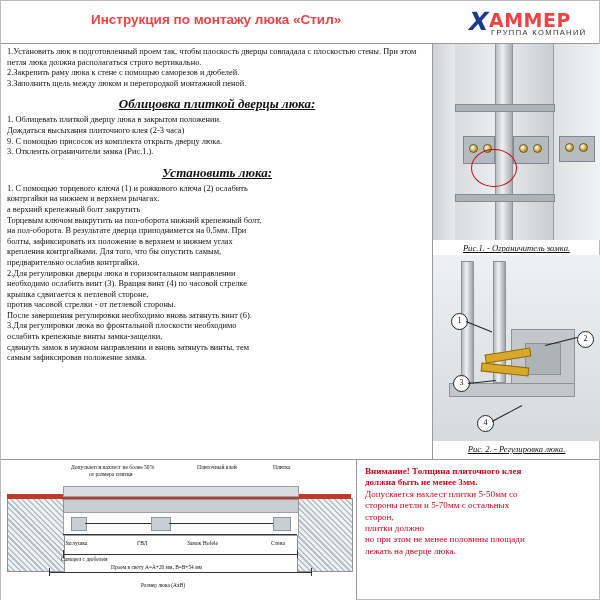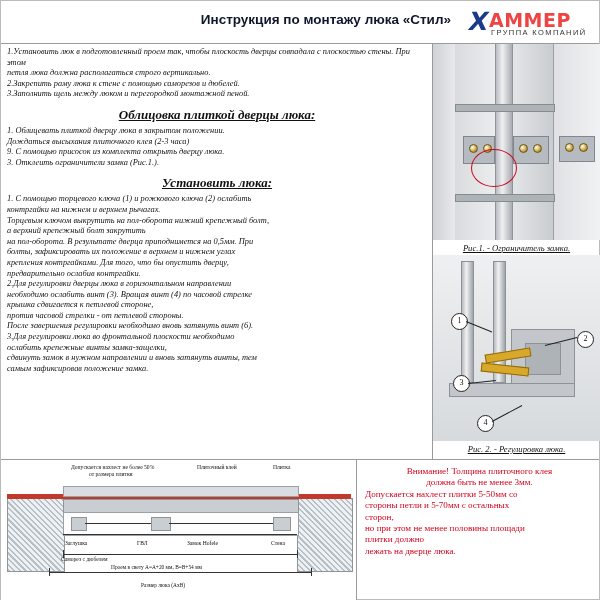--- a/index.html
+++ b/index.html
@@ -26,24 +26,24 @@
   .header {
     position: relative;
     height: 42px;
     border-bottom: 1px solid #9a9a9a;
   }
   .header-title {
     position: absolute;
     left: 90px;
     top: 11px;
     width: 360px;
-    text-align: right;
+    text-align: left;
     font-size: 13.5px;
     font-weight: bold;
-    color: #0f172a;
+    color: #ef4444;
   }
   .logo {
     position: absolute;
     right: 8px;
     top: 6px;
     width: 122px;
     height: 32px;
   }
   .logo-x {
     position: absolute;
@@ -97,21 +97,21 @@
   }
 
   
   .p {
     font-size: 8.4px;
     line-height: 10.6px;
     color: #111;
     margin: 0;
     font-family: "Liberation Serif", serif;
   }
-  .p.italic { font-style: italic; }
+  .p.italic { }
   .sec-title {
     text-align: center;
     font-size: 13px;
     font-style: italic;
     font-weight: bold;
     text-decoration: underline;
     margin: 7px 0 3px 0;
     font-family: "Liberation Serif", serif;
   }
   .block { margin-bottom: 2px; }
@@ -228,21 +228,21 @@
     padding: 6px 6px 0 8px;
     box-sizing: border-box;
   }
   .warn {
     color: #d0021b;
     font-size: 9.1px;
     line-height: 11.4px;
     font-family: "Liberation Serif", serif;
     margin: 0;
   }
-  .warn.b { font-weight: normal; text-align: center; }
+  .warn.b { font-weight: bold; }
 
   
   .diag { position: absolute; inset: 0; }
   .d-label {
     position: absolute;
     font-size: 5.6px;
     font-family: "Liberation Serif", serif;
     color: #111;
     white-space: nowrap;
   }
@@ -318,25 +318,25 @@
         <p class="p italic">1. Облицевать плиткой дверцу люка в закрытом положении.</p>
         <p class="p italic">   Дождаться высыхания плиточного клея  (2-3 часа)</p>
         <p class="p italic">9. С помощью присосок из комплекта открыть дверцу люка.</p>
         <p class="p italic">3. Отклеить ограничители замка (Рис.1.).</p>
       </div>
 
       <div class="sec-title">Установить люка:</div>
       <div class="block">
         <p class="p italic">1. С помощью торцевого ключа (1) и рожкового ключа (2) ослабить</p>
         <p class="p italic">контргайки на нижнем и верхнем рычагах.</p>
+        <p class="p italic">а верхний крепежный болт закрутить</p>
         <p class="p italic">Торцевым ключом выкрутить на пол-оборота нижний крепежный болт,</p>
-        <p class="p italic">а верхний крепежный болт закрутить</p>
         <p class="p italic">на пол-оборота. В результате дверца приподнимется на 0,5мм. При</p>
         <p class="p italic">болты, зафиксировать их положение в верхнем и нижнем углах</p>
-        <p class="p italic">крепления контргайками. Для того, что бы опустить дверцу,</p>
+        <p class="p italic">крепления контргайками. Для того, что бы опустить самым,</p>
         <p class="p italic">предварительно ослабив контргайки.</p>
         <p class="p italic">2.Для регулировки дверцы люка в горизонтальном направлении</p>
         <p class="p italic">необходимо ослабить винт (3). Вращая винт (4) по часовой стрелке</p>
         <p class="p italic">крышка сдвигается к петлевой стороне,</p>
         <p class="p italic">против часовой стрелки - от петлевой стороны.</p>
         <p class="p italic">После завершения регулировки необходимо вновь затянуть винт (6).</p>
         <p class="p italic">3.Для регулировки люка во фронтальной плоскости необходимо</p>
         <p class="p italic">ослабить крепежные винты замка-защелки,</p>
         <p class="p italic">сдвинуть замок в нужном направлении и вновь затянуть винты, тем</p>
         <p class="p italic">самым зафиксировав положение замка.</p>
@@ -440,18 +440,18 @@
         <div class="d-dim" style="left:140px; top:122px;">Размер люка (AxB)</div>
       </div>
     </div>
 
     <div class="bottom-right">
       <p class="warn b">Внимание! Толщина плиточного клея</p>
       <p class="warn b">должна быть не менее 3мм.</p>
       <p class="warn">Допускается нахлест плитки 5-50мм со</p>
       <p class="warn">стороны петли и 5-70мм с остальных</p>
       <p class="warn">сторон,</p>
+      <p class="warn">плитки должно</p>
       <p class="warn">но при этом не менее половины площади</p>
-      <p class="warn">плитки должно</p>
       <p class="warn">лежать на дверце люка.</p>
     </div>
   </div>
 </div>
 
 </body></html>

